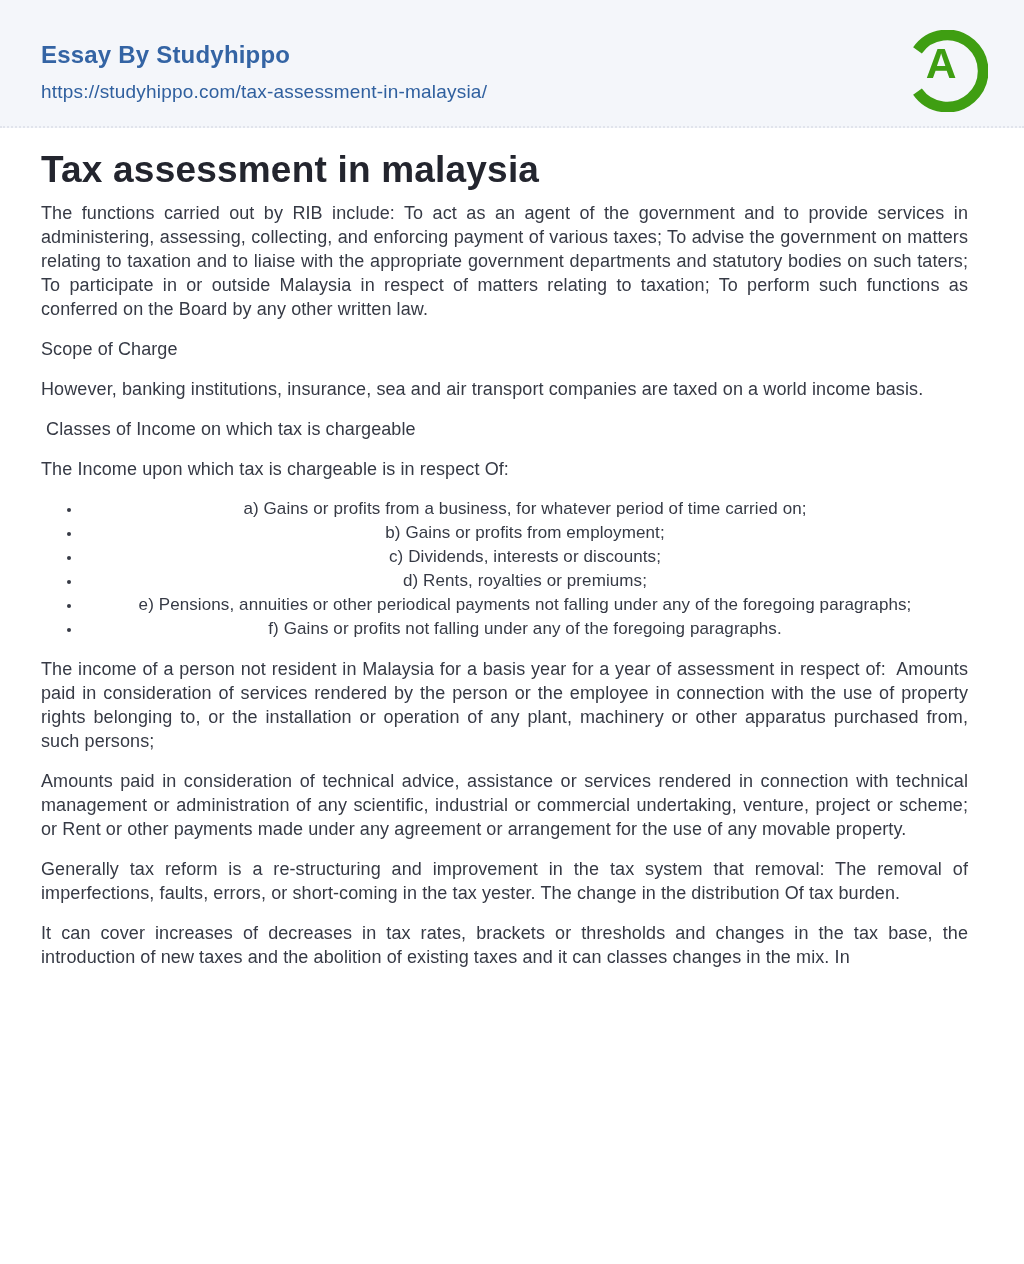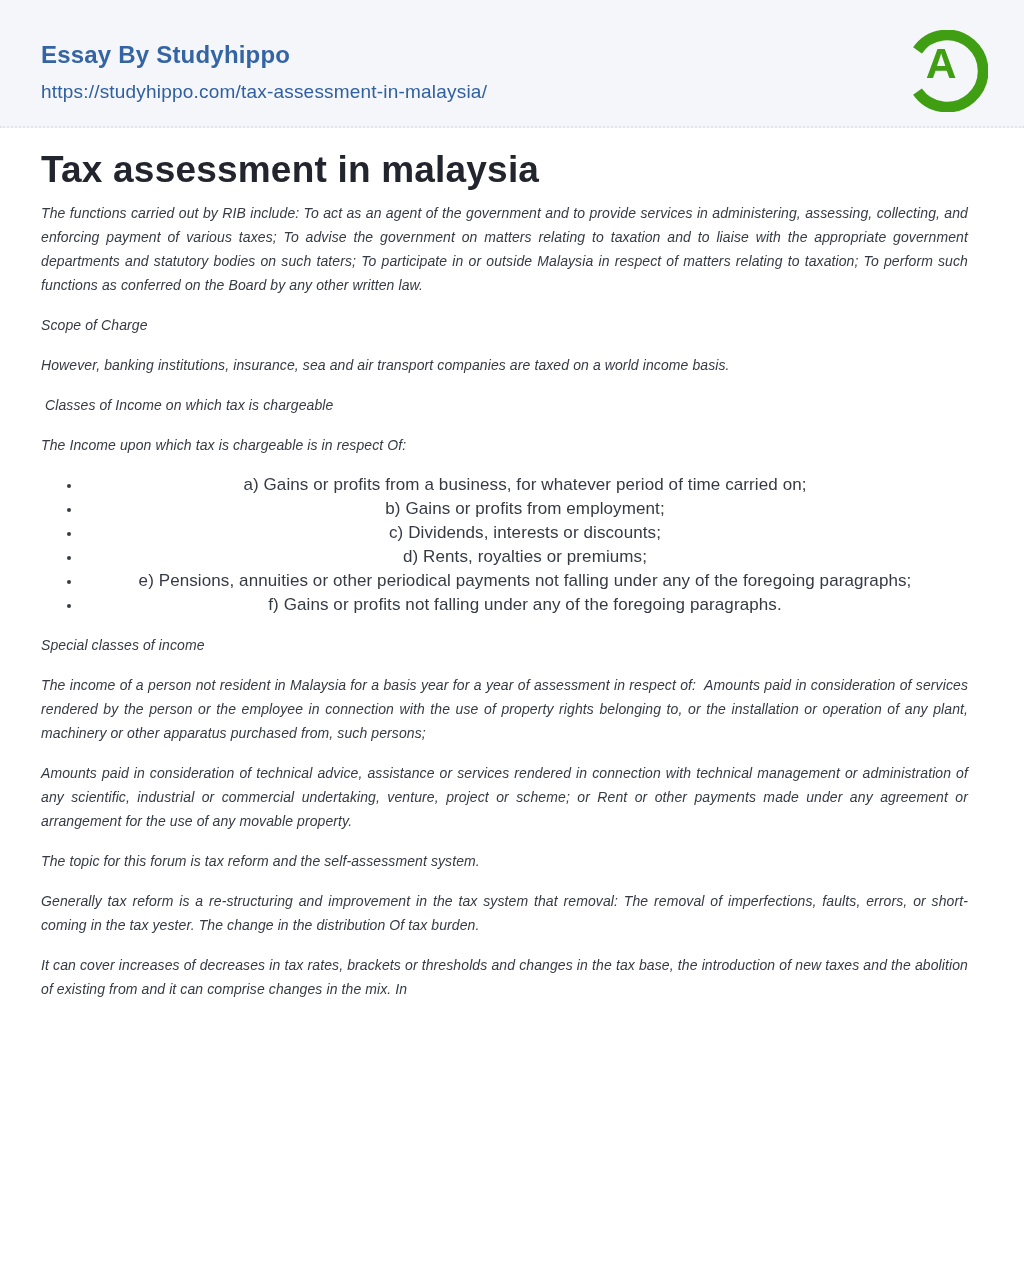--- a/index.html
+++ b/index.html
@@ -49,25 +49,24 @@
   .doc-title {
     margin-top: 23px;
     font-size: 37px;
     line-height: 1.0;
     font-weight: 700;
     color: #23252e;
     letter-spacing: 0.2px;
   }
   .doc p {
     margin: 16px 0;
-    font-size: 14px;
+    font-size: 18px;
     line-height: 24px;
     text-align: justify;
     letter-spacing: 0.1px;
-    font-style: italic;
   }
   .doc p:first-of-type { margin-top: 13px; }
   .doc ul {
     margin: 16px 0;
     padding-left: 41px;
     list-style: disc outside;
     text-align: center;
   }
   .doc li {
     font-size: 17px;
@@ -100,19 +99,17 @@
 
   <ul>
     <li>a) Gains or profits from a business, for whatever period of time carried on;</li>
     <li>b) Gains or profits from employment;</li>
     <li>c) Dividends, interests or discounts;</li>
     <li>d) Rents, royalties or premiums;</li>
     <li>e) Pensions, annuities or other periodical payments not falling under any of the foregoing paragraphs;</li>
     <li>f) Gains or profits not falling under any of the foregoing paragraphs.</li>
   </ul>
 
-  <p>Special classes of income</p>
   <p>The income of a person not resident in Malaysia for a basis year for a year of assessment in respect of:&nbsp; Amounts paid in consideration of services rendered by the person or the employee in connection with the use of property rights belonging to, or the installation or operation of any plant, machinery or other apparatus purchased from, such persons;</p>
   <p>Amounts paid in consideration of technical advice, assistance or services rendered in connection with technical management or administration of any scientific, industrial or commercial undertaking, venture, project or scheme; or Rent or other payments made under any agreement or arrangement for the use of any movable property.</p>
-  <p>The topic for this forum is tax reform and the self-assessment system.</p>
   <p>Generally tax reform is a re-structuring and improvement in the tax system that removal: The removal of imperfections, faults, errors, or short-coming in the tax yester. The change in the distribution Of tax burden.</p>
-  <p>It can cover increases of decreases in tax rates, brackets or thresholds and changes in the tax base, the introduction of new taxes and the abolition of existing from and it can comprise changes in the mix. In</p>
+  <p>It can cover increases of decreases in tax rates, brackets or thresholds and changes in the tax base, the introduction of new taxes and the abolition of existing taxes and it can classes changes in the mix. In</p>
 </main>
 
 </body></html>

